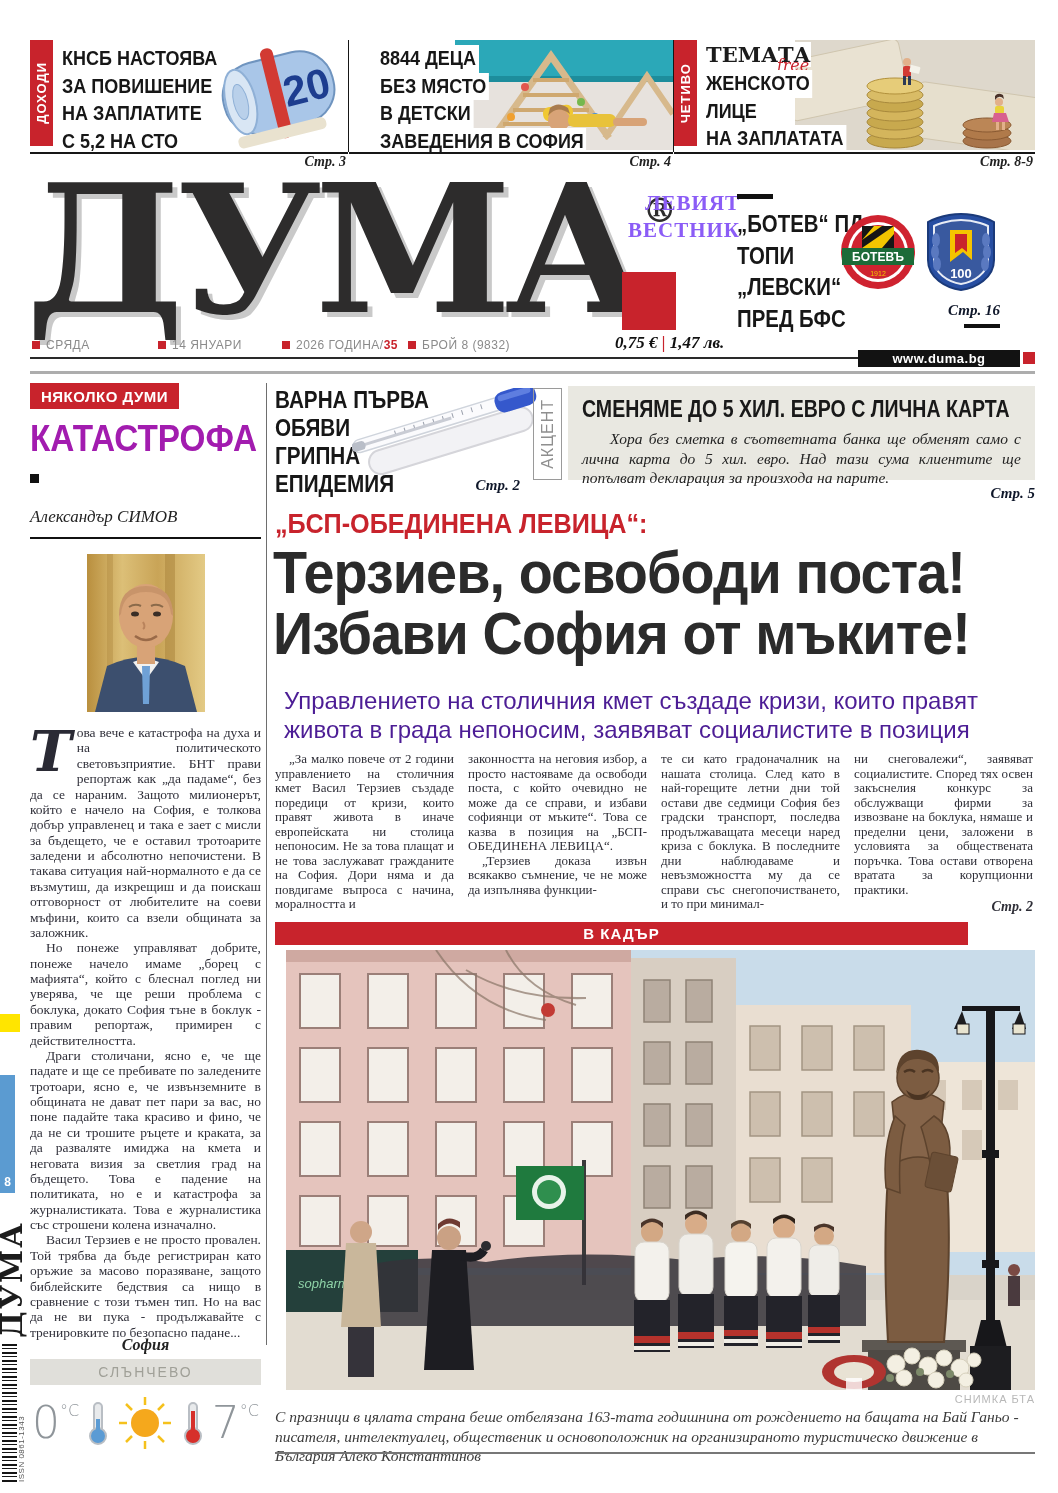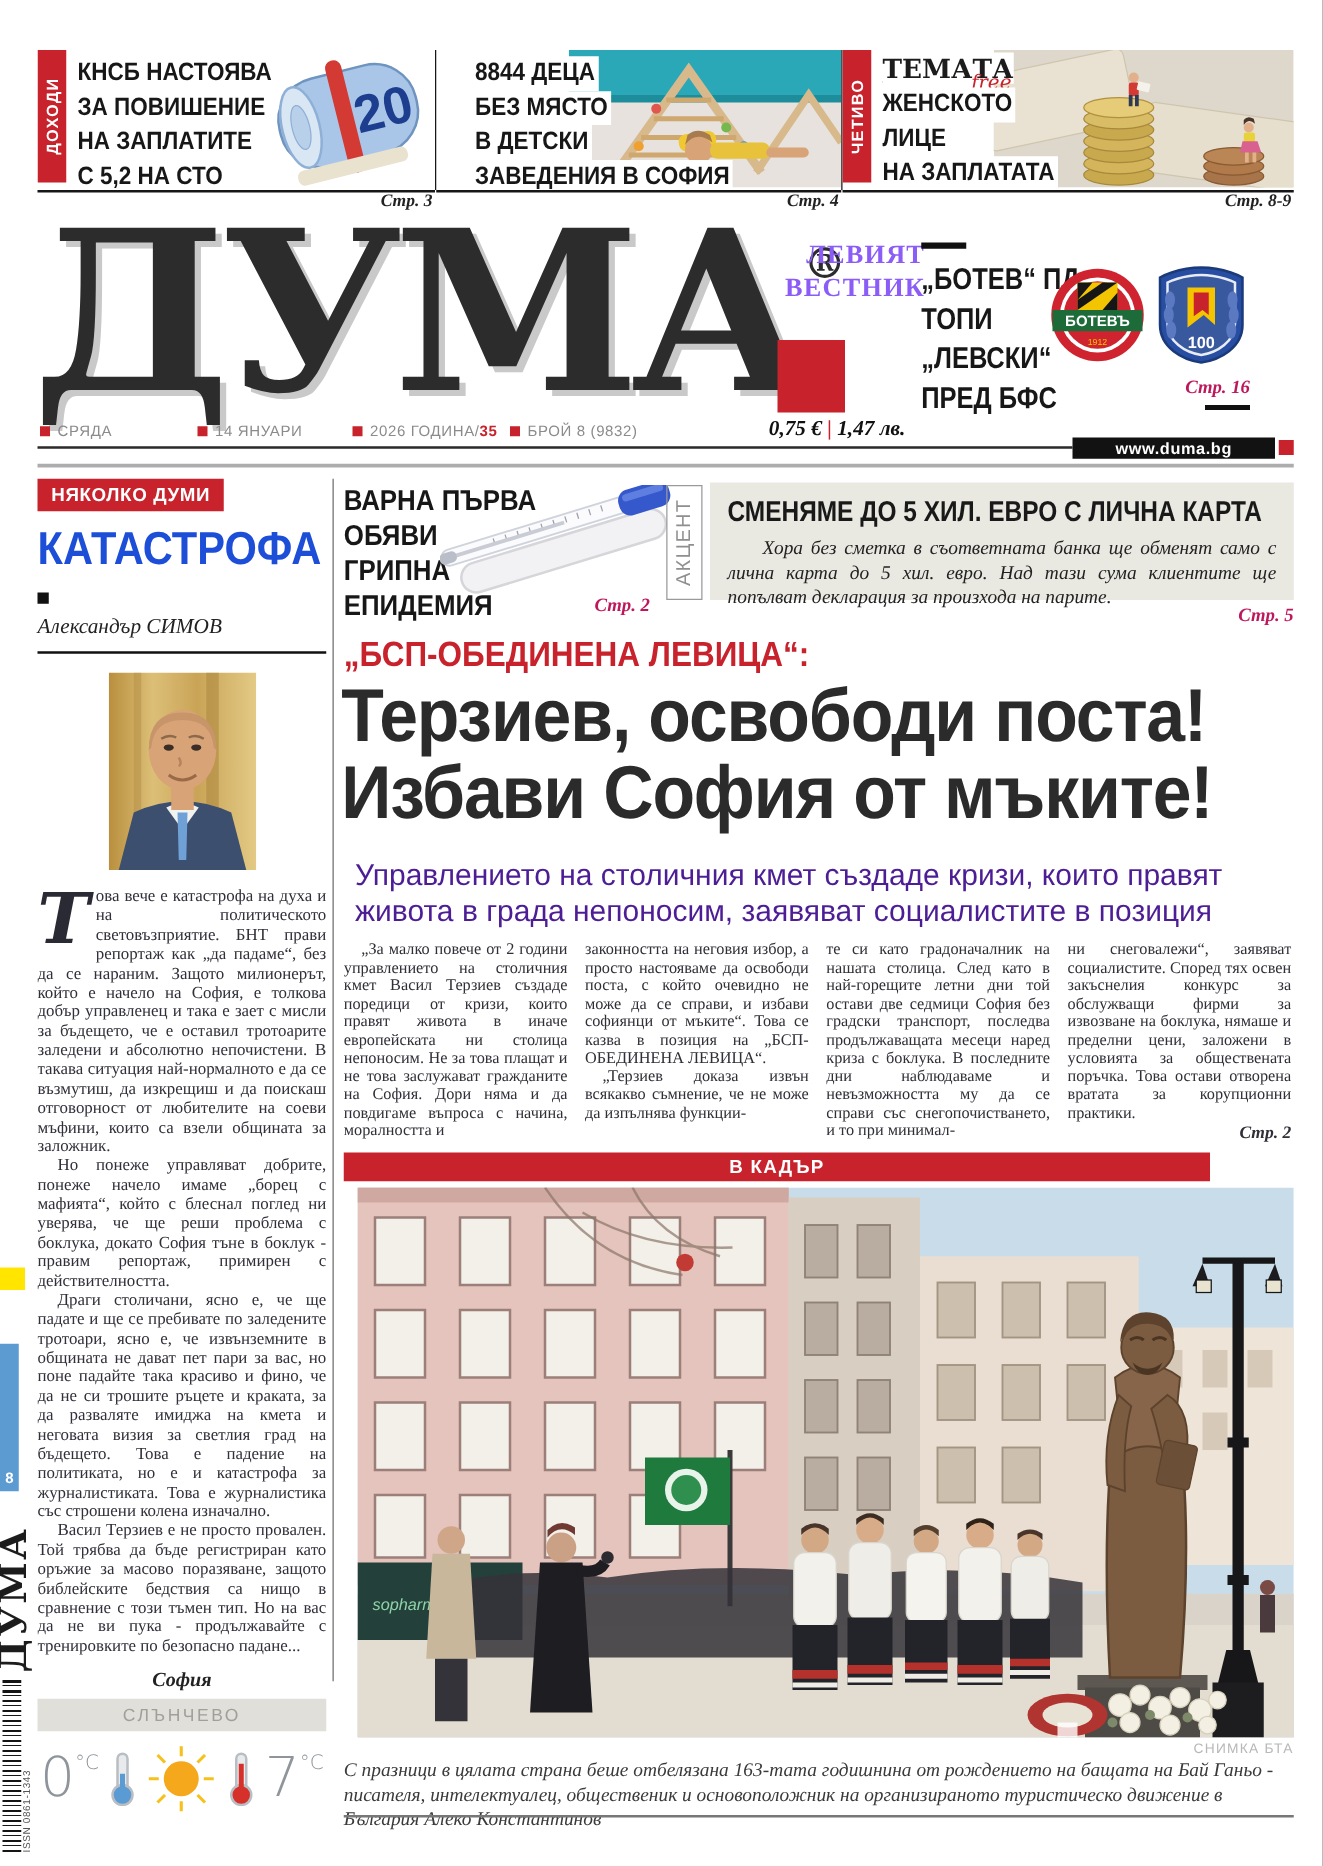--- a/index.html
+++ b/index.html
@@ -17,26 +17,26 @@
          font-weight:bold;font-size:13px;letter-spacing:1px;display:flex;align-items:center;justify-content:center;}
   .t-head{position:absolute;left:32px;top:5px;font-weight:bold;font-size:20px;line-height:1.38;color:#171717;}
   .t-page{position:absolute;right:2px;top:114px;font:bold italic 14px "Liberation Serif",serif;color:#222;}
   .t-sep{width:1px;height:112px;background:#161616;}
   
   .mast-title{font:bold 178px/0.9 "DejaVu Serif",serif;letter-spacing:-7px;color:#2d2c2c;
               text-shadow:5px 5px 0 #c9c9c9;}
   .mast-reg{font-size:34px;vertical-align:90px;letter-spacing:0;text-shadow:none;}
   .slogan{font:bold 21px/1.3 "Liberation Serif",serif;letter-spacing:1px;color:#8b5cf6;text-align:right;}
   .sport-line{font-weight:bold;font-size:24px;line-height:1.32;color:#171717;}
-  .pageref{font:bold italic 15px "Liberation Serif",serif;color:#be185d;}
+  .pageref{font:bold italic 15px "Liberation Serif",serif;color:#0f172a;}
   .info-item{font-size:12px;color:#8b8b8b;letter-spacing:.5px;white-space:nowrap;}
   
   .op-label{display:inline-block;background:#c8232c;color:#fff;font-weight:bold;font-size:15px;
             letter-spacing:.5px;padding:5px 11px 4px;}
-  .op-title{font-weight:bold;font-size:37px;color:#1d4ed8;margin-top:9px;}
+  .op-title{font-weight:bold;font-size:37px;color:#a21caf;margin-top:9px;}
   .op-body{font:13.5px/1.14 "Liberation Serif",serif;text-align:justify;color:#30303a;}
   .op-body p{margin:0;}
   .op-body p.ind{text-indent:16px;}
   .dropcap{float:left;font:italic bold 56px/42px "DejaVu Serif",serif;color:#2a2a34;padding:5px 5px 0 0;}
   
   .kicker{font-weight:bold;font-size:28px;color:#c8232c;}
   .headline{font-weight:bold;font-size:60px;line-height:1.02;letter-spacing:-1px;color:#2b2b2b;}
   .subhead{font-size:24px;line-height:1.22;color:#4c1d95;}
   .story-cols{display:flex;gap:14px;}
   .story-cols .col{width:179px;height:172px;overflow:hidden;font:13px/1.12 "Liberation Serif",serif;
@@ -235,21 +235,21 @@
   <div class="abs" style="left:858px;top:350px;width:162px;height:17px;background:#121212;color:#fff;font-weight:bold;font-size:13px;text-align:center;line-height:17px;letter-spacing:.5px">www.duma.bg</div>
   <div class="abs" style="left:1023px;top:352px;width:12px;height:12px;background:#c8232c"></div>
   <div class="abs" style="left:30px;top:371px;width:1005px;height:3px;background:#adadad"></div>
 
   <div class="abs" style="left:266px;top:383px;width:1px;height:962px;background:#6e6e6e"></div>
 
   <div class="abs" style="left:30px;top:383px;width:231px">
     <div class="op-label">НЯКОЛКО ДУМИ</div>
     <div class="op-title"><span class="sq">КАТАСТРОФА</span></div>
     <div style="width:9px;height:9px;background:#111;margin-top:14px"></div>
-    <div style="font:italic 17px 'Liberation Serif',serif;margin-top:8px;color:#222">Александър СИМОВ</div>
+    <div style="font:italic 17px 'Liberation Serif',serif;margin-top:24px;color:#222">Александър СИМОВ</div>
     <div style="height:2px;background:#111;margin-top:10px"></div>
 
     <svg style="display:block;margin:15px auto 0" width="118" height="158" viewBox="0 0 118 158">
       <defs>
         <linearGradient id="gold" x1="0" y1="0" x2="1" y2="0">
           <stop offset="0" stop-color="#b98f3e"></stop>
             <stop offset=".3" stop-color="#dcbf77"></stop>
           <stop offset=".6" stop-color="#c9a457"></stop>
             <stop offset="1" stop-color="#e3ca85"></stop>
         </linearGradient>

